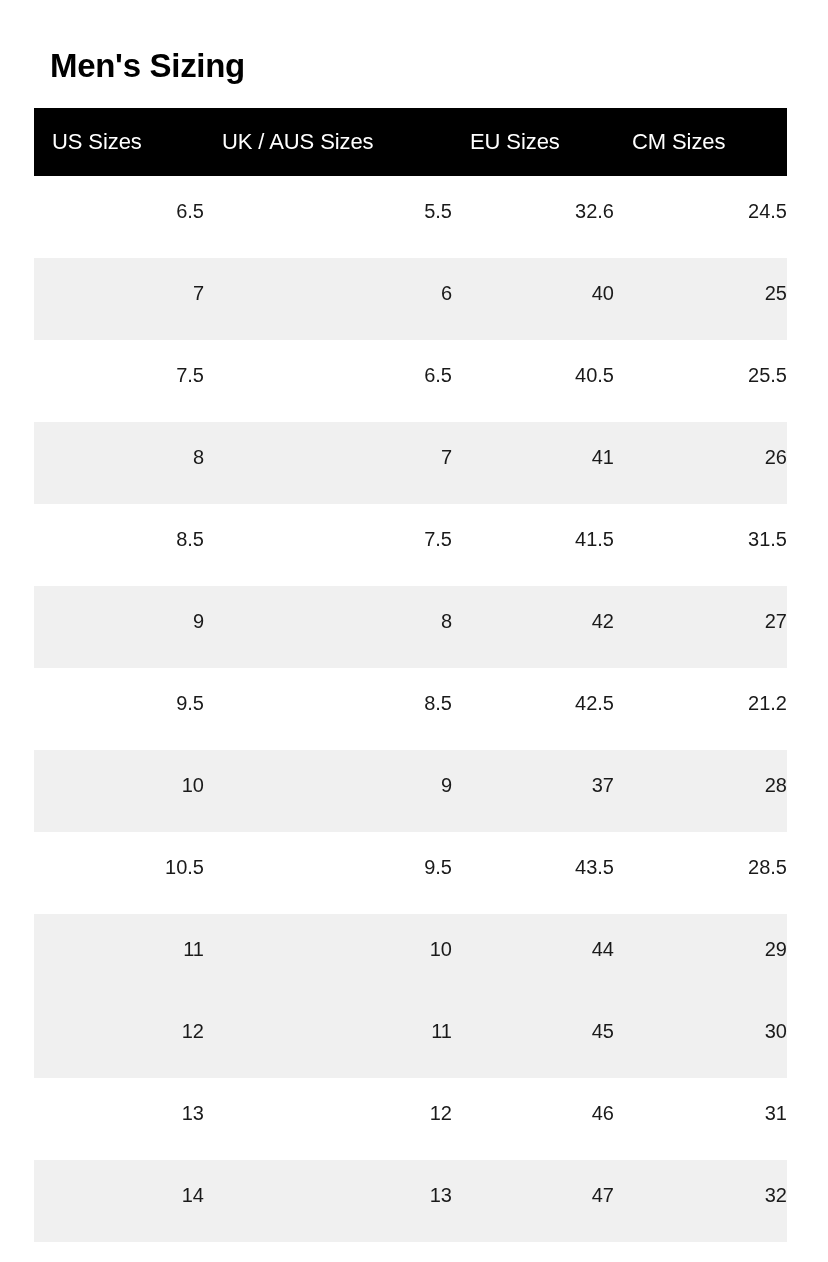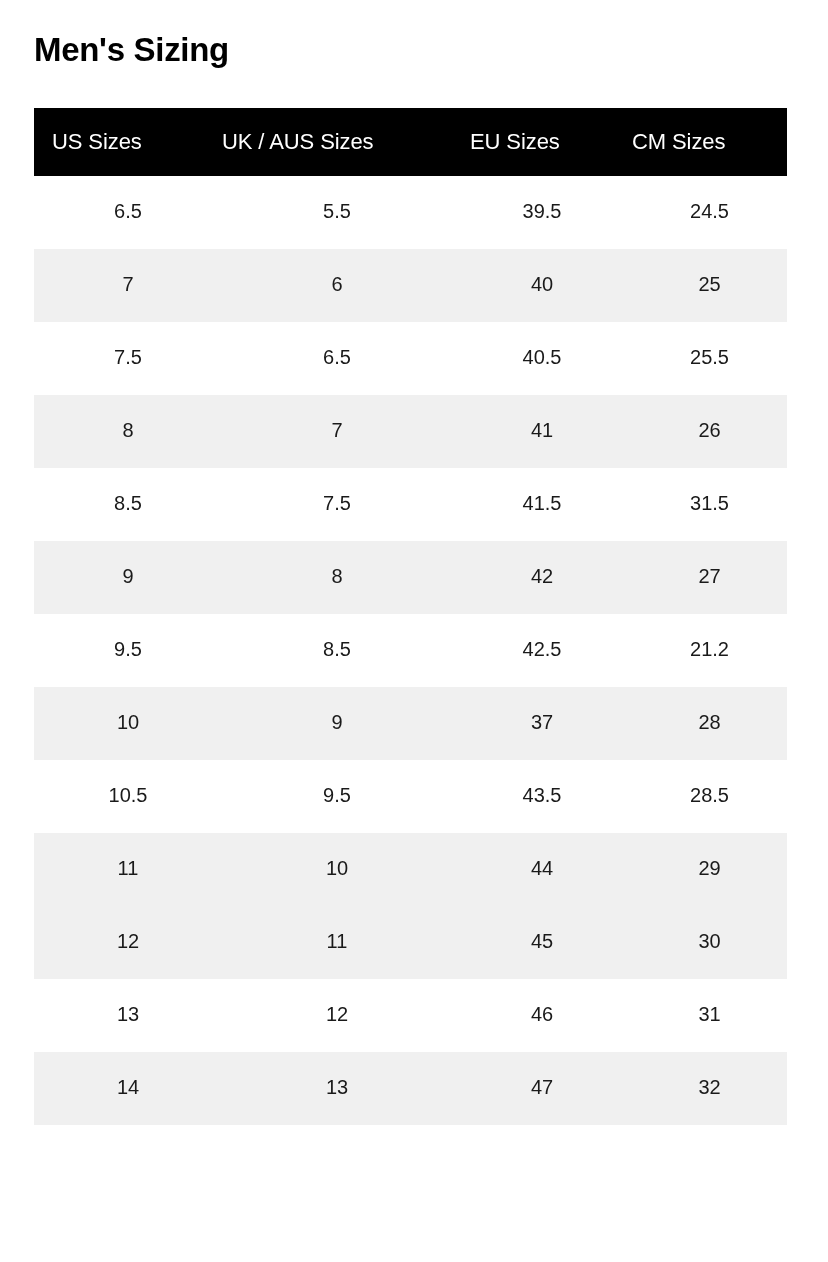--- a/index.html
+++ b/index.html
@@ -24,21 +24,21 @@
   }
   .page-title {
     position: absolute;
     left: 34px;
     top: 28px;
     font-size: 33px;
     font-weight: bold;
     letter-spacing: -0.3px;
     color: #000000;
     line-height: 44px;
-    margin: 0;
+    margin: 16px;
   }
   .size-table {
     position: absolute;
     left: 34px;
     top: 108px;
     width: 753px;
     border-collapse: collapse;
     table-layout: fixed;
   }
   .size-table col.c1 { width: 170px; }
@@ -55,22 +55,22 @@
     text-align: left;
     vertical-align: middle;
     color: #ffffff;
     font-size: 22px;
     font-weight: normal;
     letter-spacing: -0.1px;
     white-space: nowrap;
   }
   .size-table tbody td {
     height: 70px;
-    padding: 0 0 3px 18px;
-    text-align: center;
+    padding: 0 0 12px 18px;
+    text-align: right;
     vertical-align: middle;
     font-size: 20px;
     font-weight: normal;
     color: #1a1a1a;
     border: none;
     white-space: nowrap;
   }
   .size-table tbody tr.row-odd { background: #ffffff; }
   .size-table tbody tr.row-even { background: #f0f0f0; }
 </style>
@@ -93,21 +93,21 @@
         <th>US Sizes</th>
         <th>UK / AUS Sizes</th>
         <th>EU Sizes</th>
         <th>CM Sizes</th>
       </tr>
     </thead>
     <tbody id="table-body">
         <tr class="row-odd">
           <td>6.5</td>
           <td>5.5</td>
-          <td>39.5</td>
+          <td>32.6</td>
           <td>24.5</td>
         </tr>
         <tr class="row-even">
           <td>7</td>
           <td>6</td>
           <td>40</td>
           <td>25</td>
         </tr>
         <tr class="row-odd">
           <td>7.5</td>

